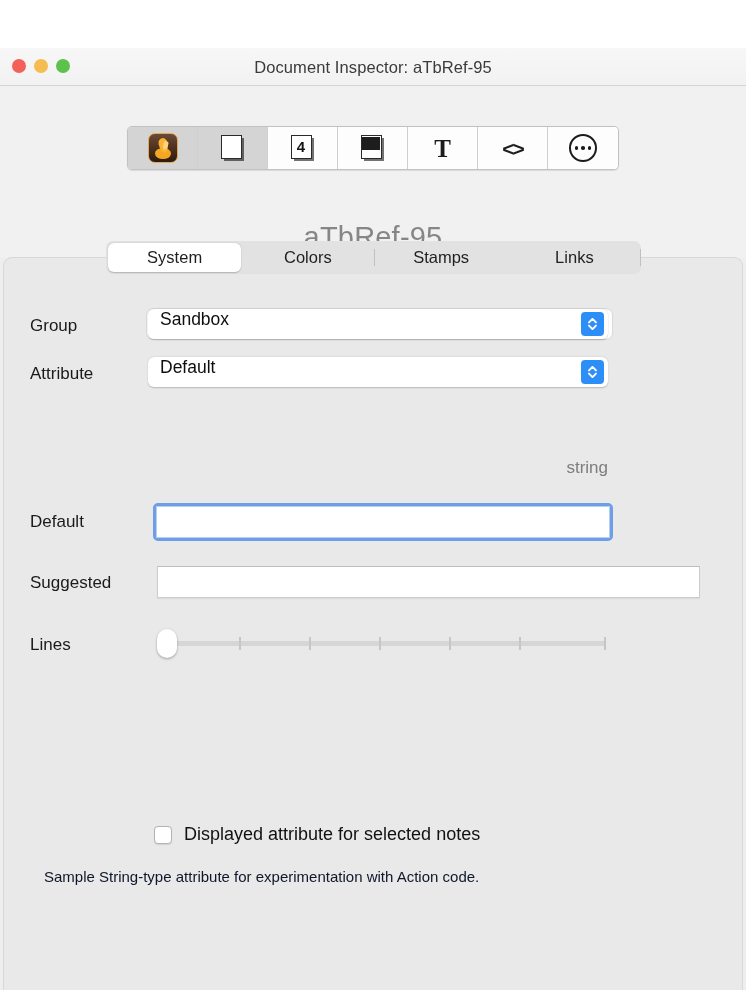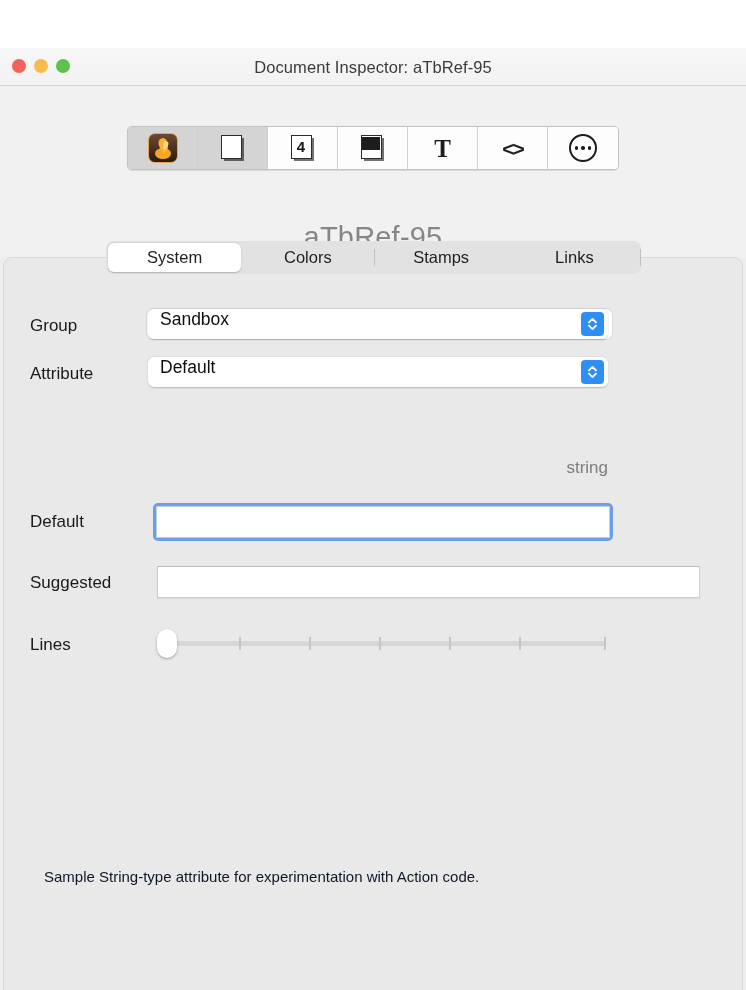--- a/index.html
+++ b/index.html
@@ -547,20 +547,24 @@
       <span class="track"></span>
       <span class="tick" style="left:82px"></span>
       <span class="tick" style="left:152px"></span>
       <span class="tick" style="left:222px"></span>
       <span class="tick" style="left:292px"></span>
       <span class="tick" style="left:362px"></span>
       <span class="tick" style="left:447px"></span>
       <span class="thumb"></span>
     </div>
 
+    <div class="checkrow">
+      <span class="checkbox"></span>
+      <span class="clabel">Displayed attribute for selected notes</span>
+    </div>
 
     <div class="description">Sample String-type attribute for experimentation with Action code.</div>
 
   </div>
 
   <div class="tabbar">
     <div class="tab selected">
       <span>System</span>
     </div>
     <div class="tab">

